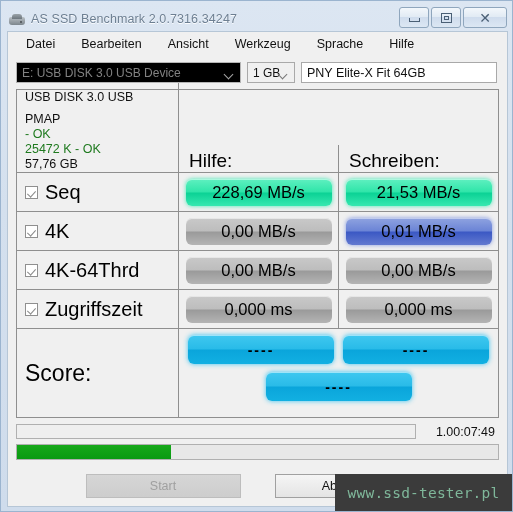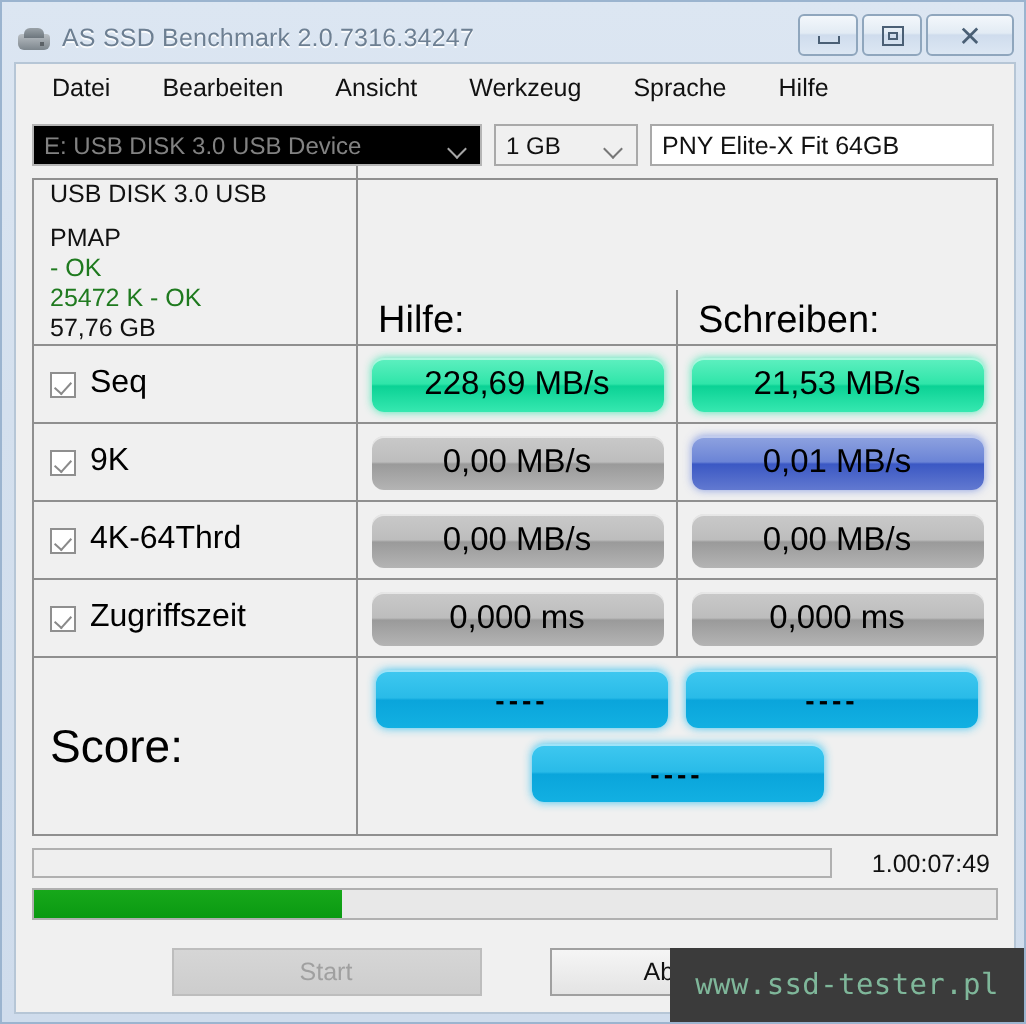--- a/index.html
+++ b/index.html
@@ -142,21 +142,21 @@
     font-size: 12px;
   }
   #device-combo {
     width: 225px;
     background: #000000;
     border-color: #b5b5b5;
     color: #828282;
   }
   #device-combo .combo-text { padding-left: 5px; }
   #size-combo {
-    width: 72px;
+    width: 48px;
     background: #f0f0f0;
     border-color: #a9a9a9;
     color: #111;
     text-align: center;
   }
   #size-combo .combo-text { padding-left: 5px; }
   .combo-arrow {
     position: absolute;
     right: 6px; top: 50%;
     width: 9px; height: 5px;
@@ -230,21 +230,21 @@
     padding-left: 10px;
     padding-top: 5px;
   }
   .col-title {
     font-size: 19px;
     color: #000;
   }
 
   
   .grow.meas { height: 38px; }
-  .meas .cell-label { font-size: 16px; color: #000; }
+  .meas .cell-label { font-size: 20px; color: #000; }
   .chk {
     width: 13px; height: 13px;
     border: 1px solid #8f8f8f;
     background: #fff;
     box-sizing: border-box;
     position: relative;
     margin-right: 7px;
     flex: none;
   }
   .chk:after {
@@ -464,21 +464,21 @@
           <div class="badge green">228,69 MB/s</div>
         </div>
         <div class="cell-val">
           <div class="badge green">21,53 MB/s</div>
         </div>
       </div>
 
       <div class="grow meas">
         <div class="cell-label">
           <span class="chk"></span>
-          <span>9K</span>
+          <span>4K</span>
         </div>
         <div class="cell-val sep">
           <div class="badge gray">0,00 MB/s</div>
         </div>
         <div class="cell-val">
           <div class="badge blue">0,01 MB/s</div>
         </div>
       </div>
 
       <div class="grow meas">

